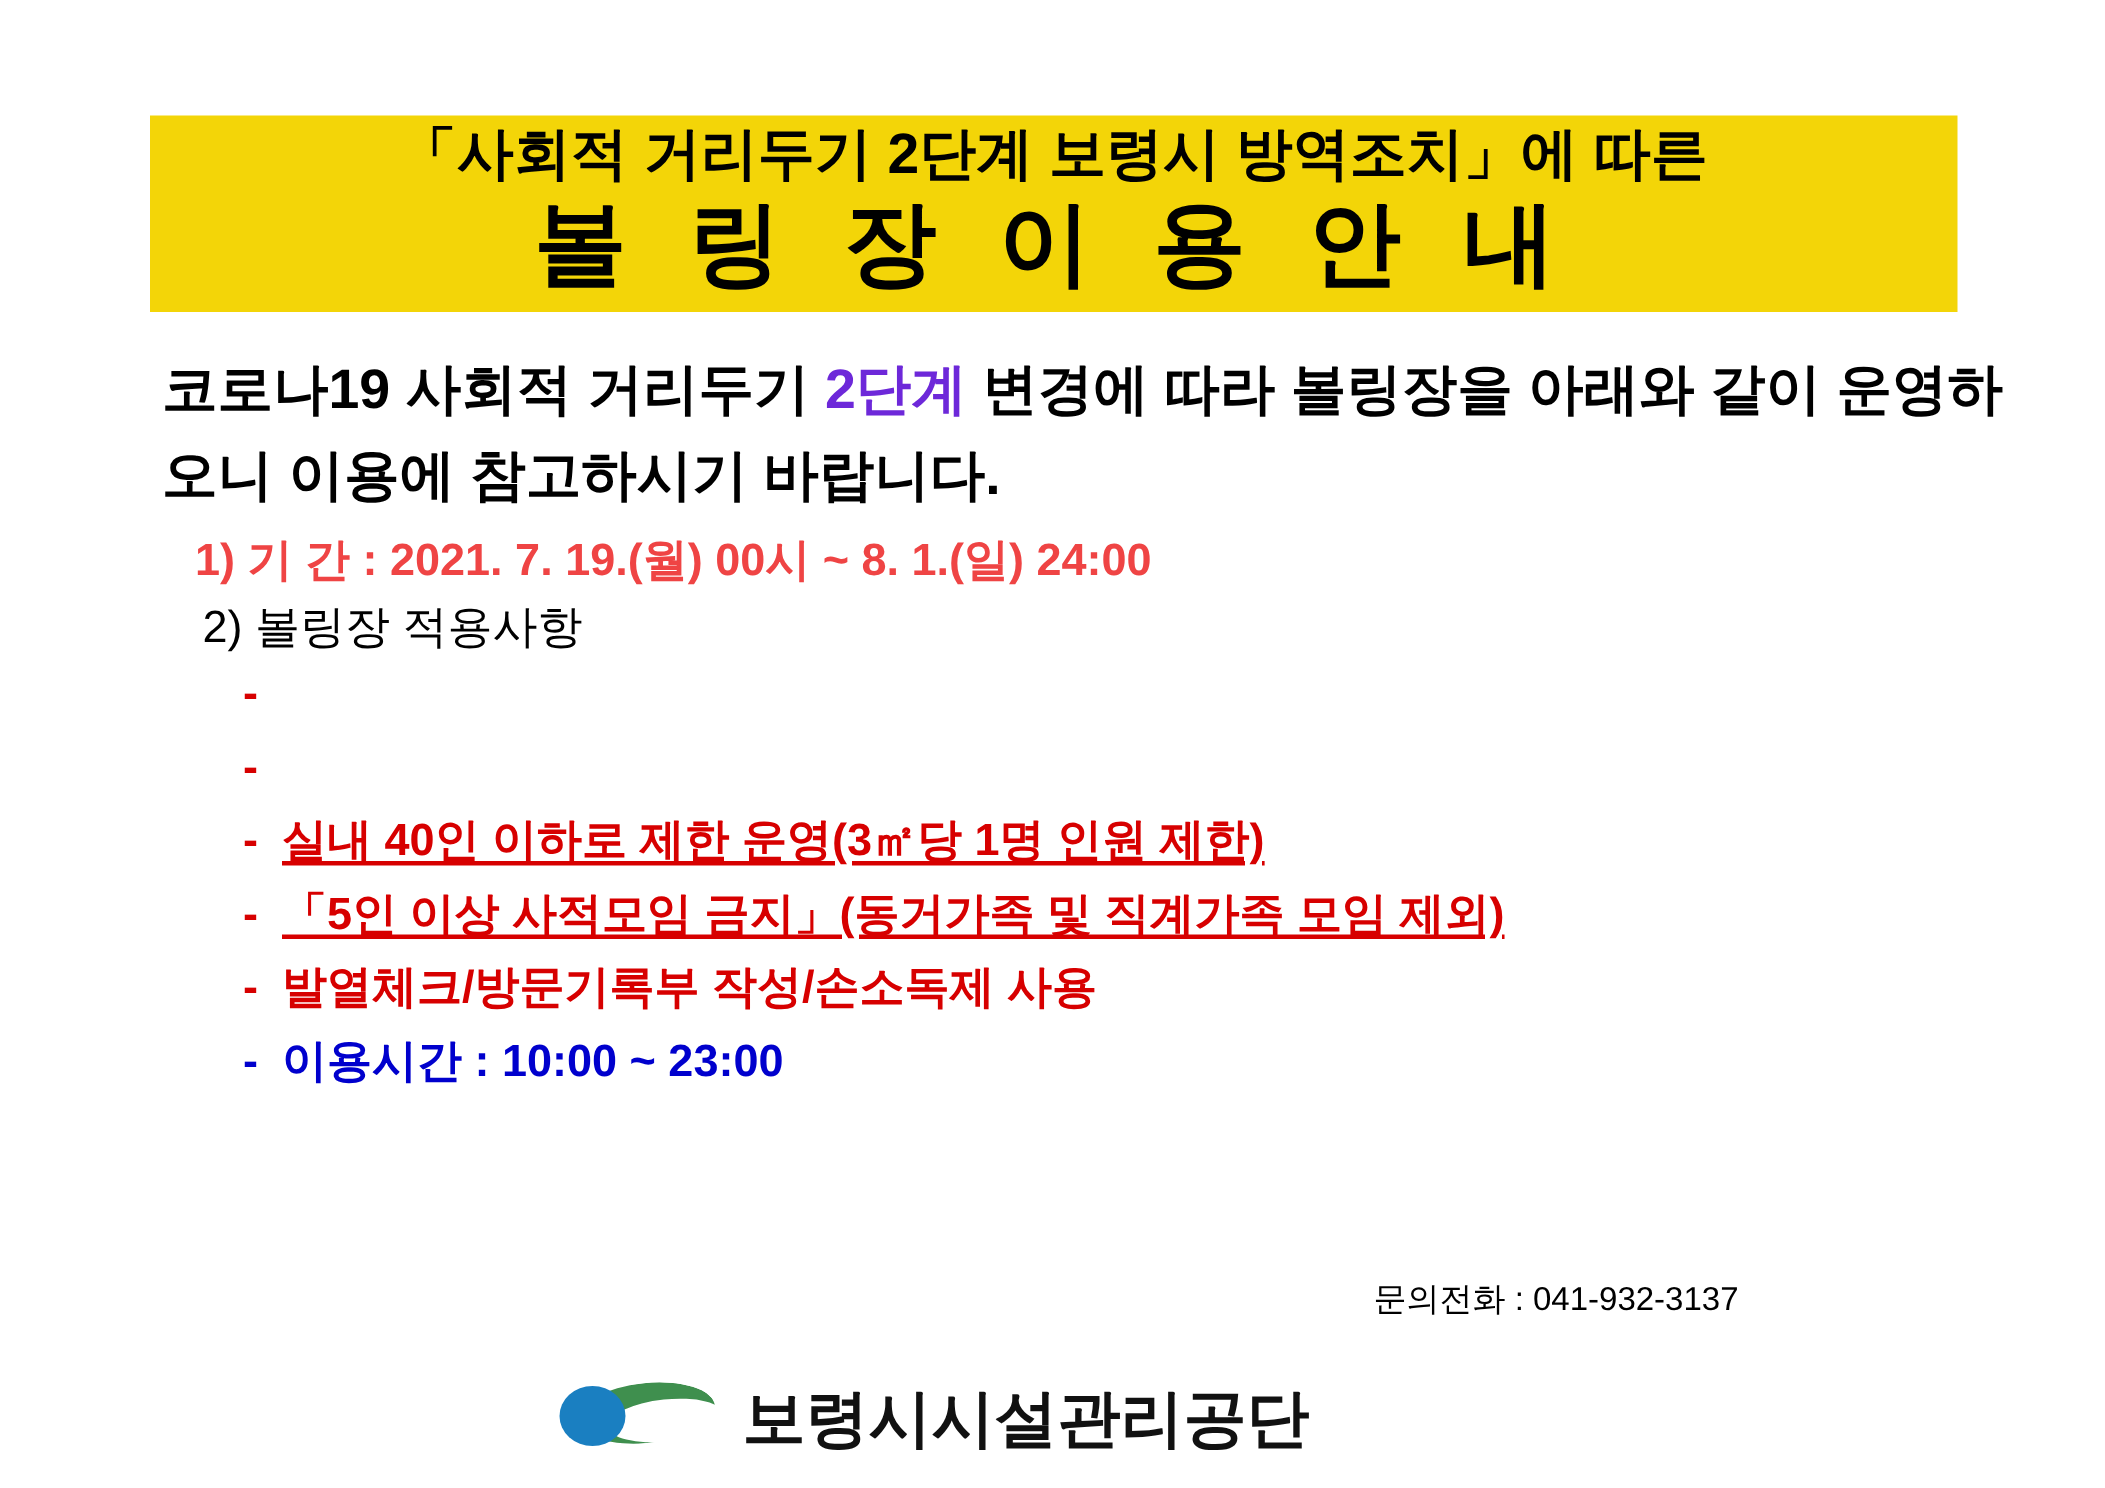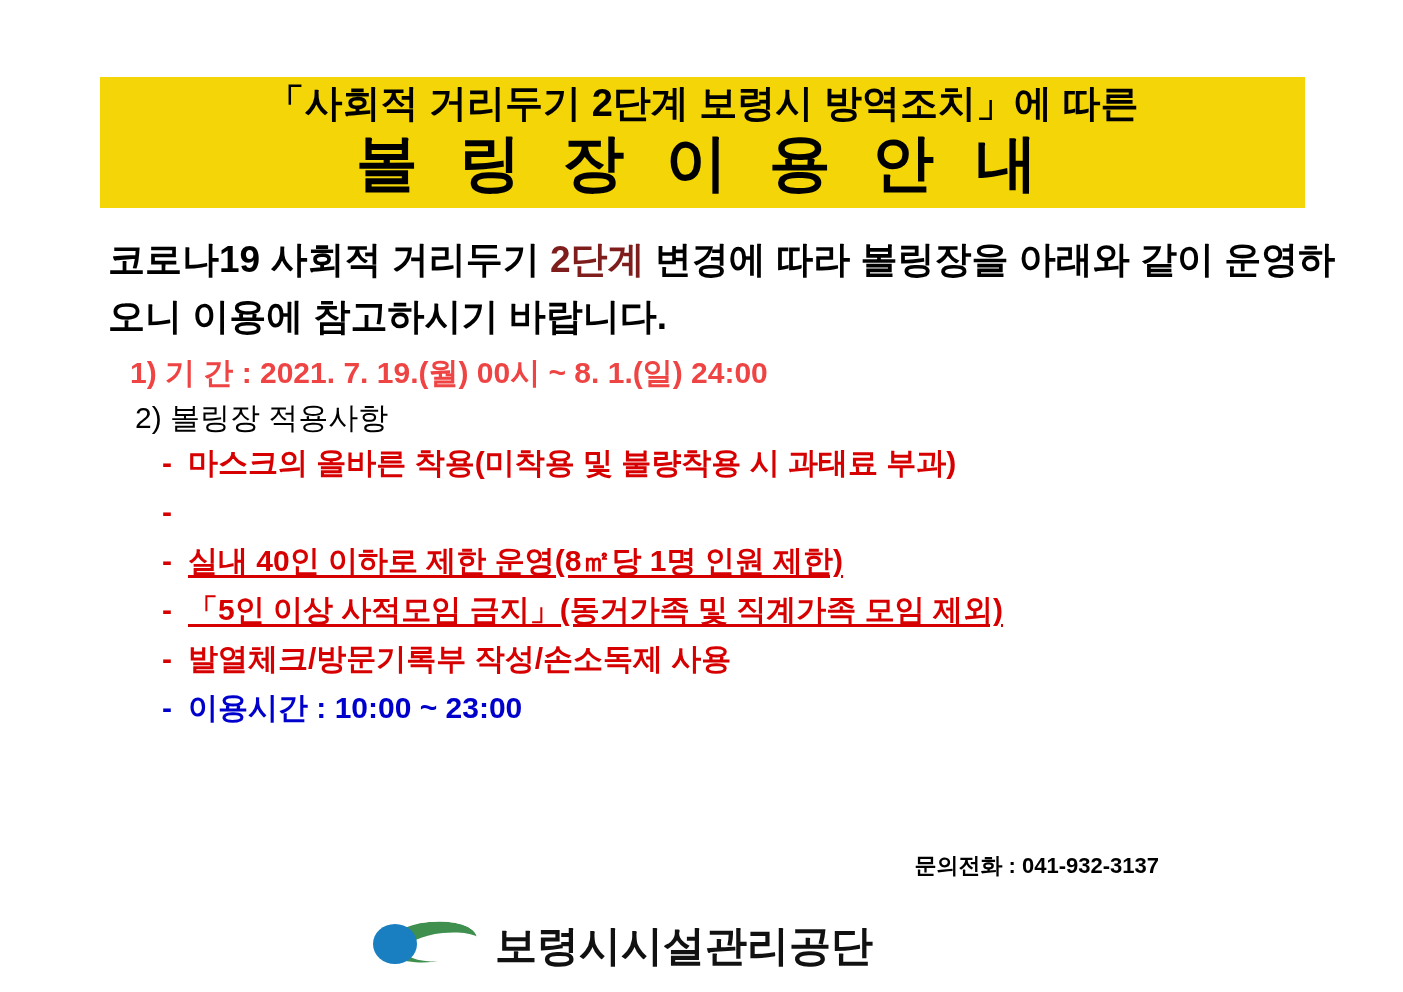--- a/index.html
+++ b/index.html
@@ -55,21 +55,21 @@
     position: absolute;
     left: 108px;
     top: 198px;
     width: 1230px;
     font-size: 37px;
     font-weight: bold;
     line-height: 1.55;
     color: #000;
   }
   .intro .blue {
-    color: #7f1d1d;
+    color: #6d28d9;
   }
 
   
   .item1 {
     position: absolute;
     left: 130px;
     top: 320px;
     font-size: 30px;
     font-weight: bold;
     color: #ef4444;
@@ -135,21 +135,21 @@
   }
   .note-indent {
     padding-left: 22px;
   }
 
   .contact {
     position: absolute;
     right: 82px;
     top: 818px;
     font-size: 22px;
-    font-weight: bold;
+    font-weight: normal;
     color: #000;
     white-space: nowrap;
   }
 
   
   .logo-area {
     position: absolute;
     left: 0;
     right: 1px;
     top: 885px;
@@ -215,30 +215,29 @@
     <span>코로나19 사회적 거리두기 </span><span class="blue">2단계</span><span> 변경에 따라 볼링장을 아래와 같이 운영하오니 이용에 참고하시기 바랍니다.</span>
   </div>
 
   <div class="item1">1) 기 간 : 2021. 7. 19.(월) 00시 ~ 8. 1.(일) 24:00</div>
   <div class="item2">2)  볼링장 적용사항</div>
 
   <div class="bullets">
 
     <div class="bullet">
       <span class="dash">-</span>
-      <span class="btext">마스크의 올바른 착용(미착용 및 불량착용 시 과태료 부과)</span>
     </div>
 
     <div class="bullet">
       <span class="dash">-</span>
     </div>
 
     <div class="bullet underlined">
       <span class="dash">-</span>
-      <span class="btext">실내 40인 이하로 제한 운영(8㎡당 1명 인원 제한)</span>
+      <span class="btext">실내 40인 이하로 제한 운영(3㎡당 1명 인원 제한)</span>
     </div>
 
     <div class="bullet underlined">
       <span class="dash">-</span>
       <span class="btext">「5인 이상 사적모임 금지」(동거가족 및 직계가족 모임 제외)</span>
     </div>
 
     <div class="bullet">
       <span class="dash">-</span>
       <span class="btext">발열체크/방문기록부 작성/손소독제 사용</span>

